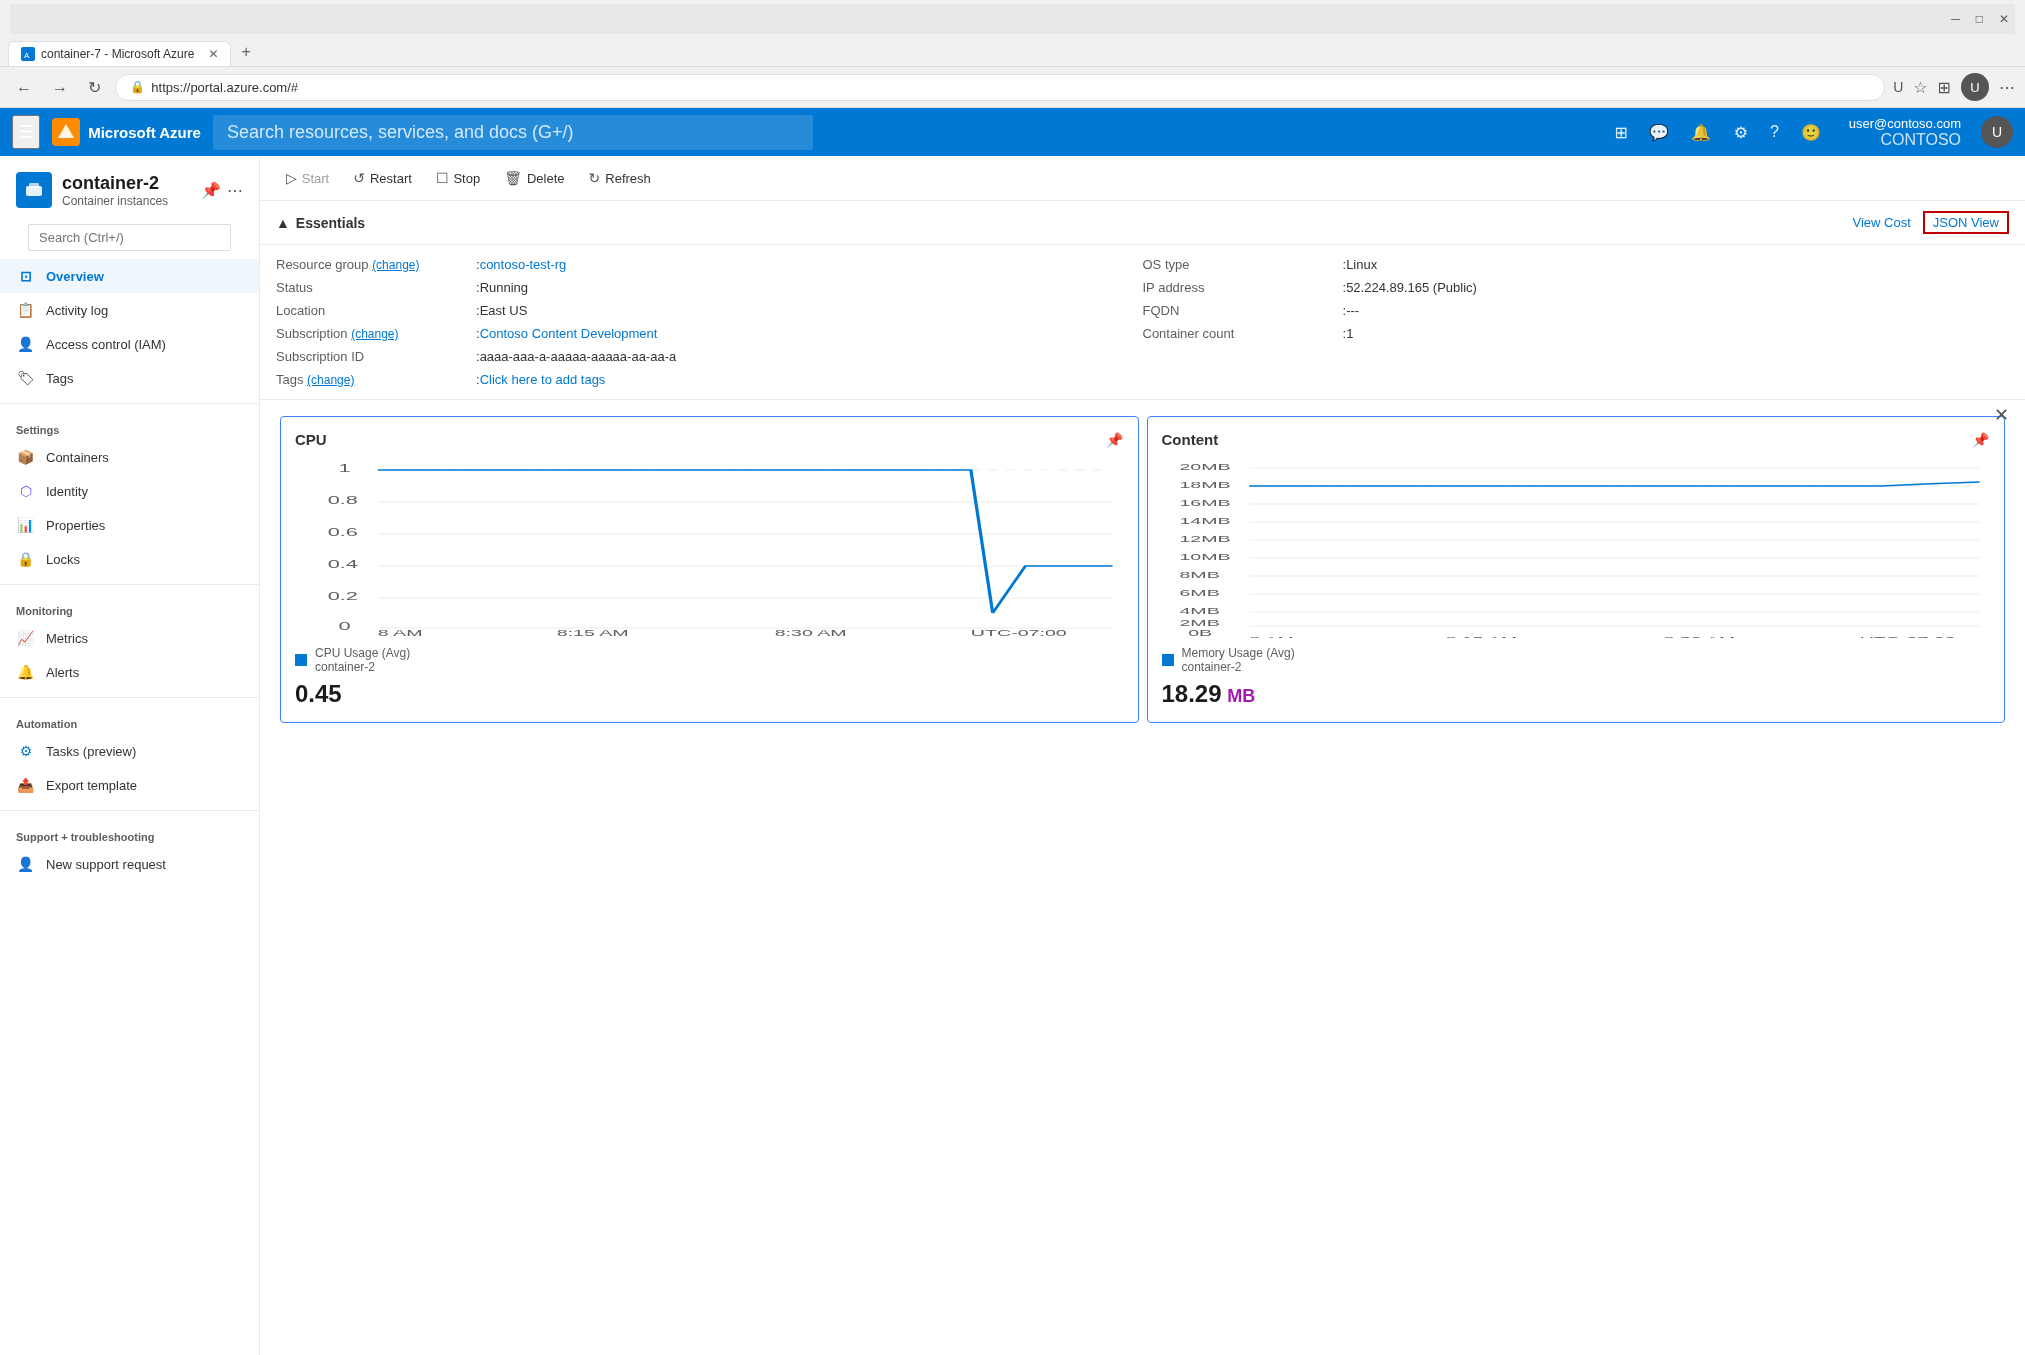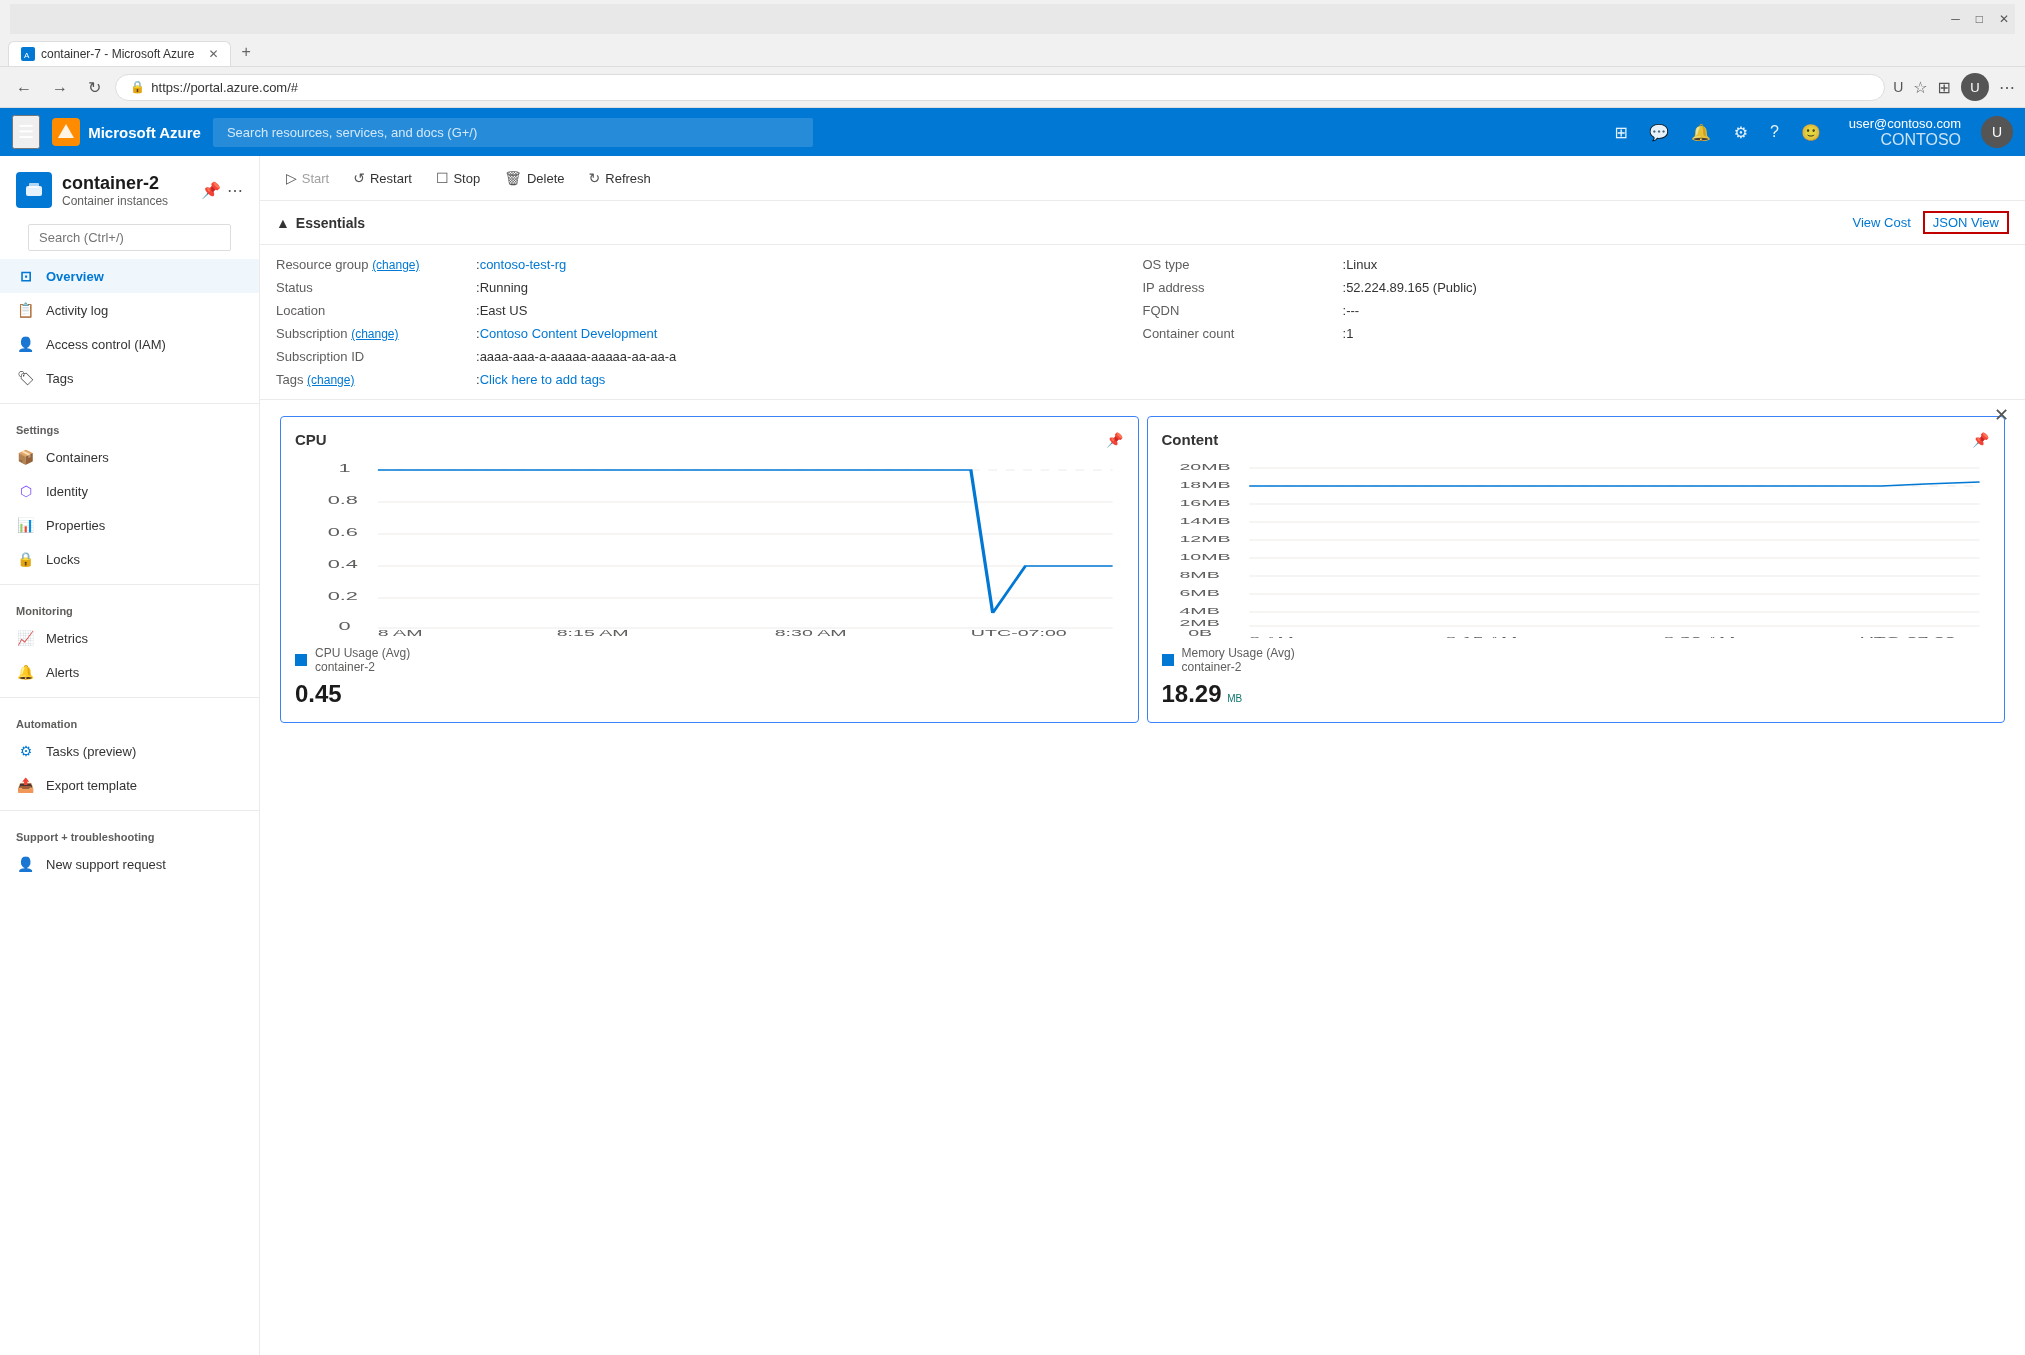--- a/index.html
+++ b/index.html
@@ -16,21 +16,21 @@
     .nav-btn { background: none; border: none; font-size: 16px; color: #555; cursor: pointer; padding: 2px 6px; }
     .address-bar { flex: 1; background: white; border: 1px solid #ddd; border-radius: 20px; padding: 5px 14px; font-size: 13px; color: #333; display: flex; align-items: center; gap: 6px; }
     .nav-icons { display: flex; gap: 10px; align-items: center; }
     .nav-icon-btn { background: none; border: none; font-size: 16px; color: #555; cursor: pointer; }
 
     
     .azure-topbar { background: #0078d4; display: flex; align-items: center; padding: 0 12px; height: 48px; gap: 12px; }
     .azure-hamburger { color: white; font-size: 18px; cursor: pointer; padding: 4px; }
     .azure-logo { color: white; font-size: 15px; font-weight: 600; display: flex; align-items: center; gap: 8px; }
     .azure-logo-icon { width: 28px; height: 28px; background: #ff8c00; border-radius: 4px; display: flex; align-items: center; justify-content: center; }
-    .azure-search { flex: 1; background: rgba(255,255,255,0.15); border: none; border-radius: 2px; padding: 7px 14px; color: white; font-size: 13px; outline: none; max-width: 600px; }
+    .azure-search { flex: 1; background: rgba(255,255,255,0.15); border: none; border-radius: 2px; padding: 7px 14px; color: white; font-size: 18px; outline: none; max-width: 600px; }
     .azure-search::placeholder { color: rgba(255,255,255,0.8); }
     .azure-topbar-icons { display: flex; align-items: center; gap: 6px; margin-left: auto; }
     .azure-topbar-icon { background: none; border: none; color: white; font-size: 16px; cursor: pointer; padding: 4px 8px; opacity: 0.9; }
     .azure-user { color: white; font-size: 12px; text-align: right; padding: 0 8px; }
     .azure-user-name { font-size: 13px; }
     .azure-avatar { width: 32px; height: 32px; border-radius: 50%; background: #555; display: flex; align-items: center; justify-content: center; color: white; font-size: 14px; cursor: pointer; }
 
     
     .breadcrumb { padding: 10px 20px; display: flex; align-items: center; gap: 6px; background: white; border-bottom: 1px solid #edebe9; font-size: 13px; }
     .breadcrumb a { color: #0078d4; text-decoration: none; }
@@ -80,21 +80,21 @@
     
     .charts-row { display: grid; grid-template-columns: 1fr 1fr; gap: 0; padding: 12px 16px; }
     .chart-card { border: 1px solid #3b82f6; border-radius: 4px; padding: 14px; background: white; margin: 4px; }
     .chart-title { font-size: 15px; font-weight: 600; margin-bottom: 10px; display: flex; align-items: center; justify-content: space-between; }
     .chart-pin-btn { background: none; border: none; font-size: 14px; color: #555; cursor: pointer; }
     .chart-area { position: relative; height: 180px; }
     .chart-svg { width: 100%; height: 100%; }
     .chart-legend { display: flex; align-items: center; gap: 8px; margin-top: 8px; font-size: 12px; color: #605e5c; }
     .chart-legend-color { width: 12px; height: 12px; background: #0078d4; }
     .chart-value-big { font-size: 24px; font-weight: 600; color: #1b1b1b; }
-    .chart-value-unit { font-size: 10px; color: #0f766e; margin-left: 2px; }
+    .chart-value-unit { font-size: 18px; color: #a21caf; margin-left: 2px; font-weight: bold; }
 
     .page-wrapper { position: relative; }
   </style>
 </head>
 <body>
 
 <div class="browser-chrome">
   <div class="tabs-row">
     <div class="browser-titlebar" style="flex:1; padding-right:0;">
 

